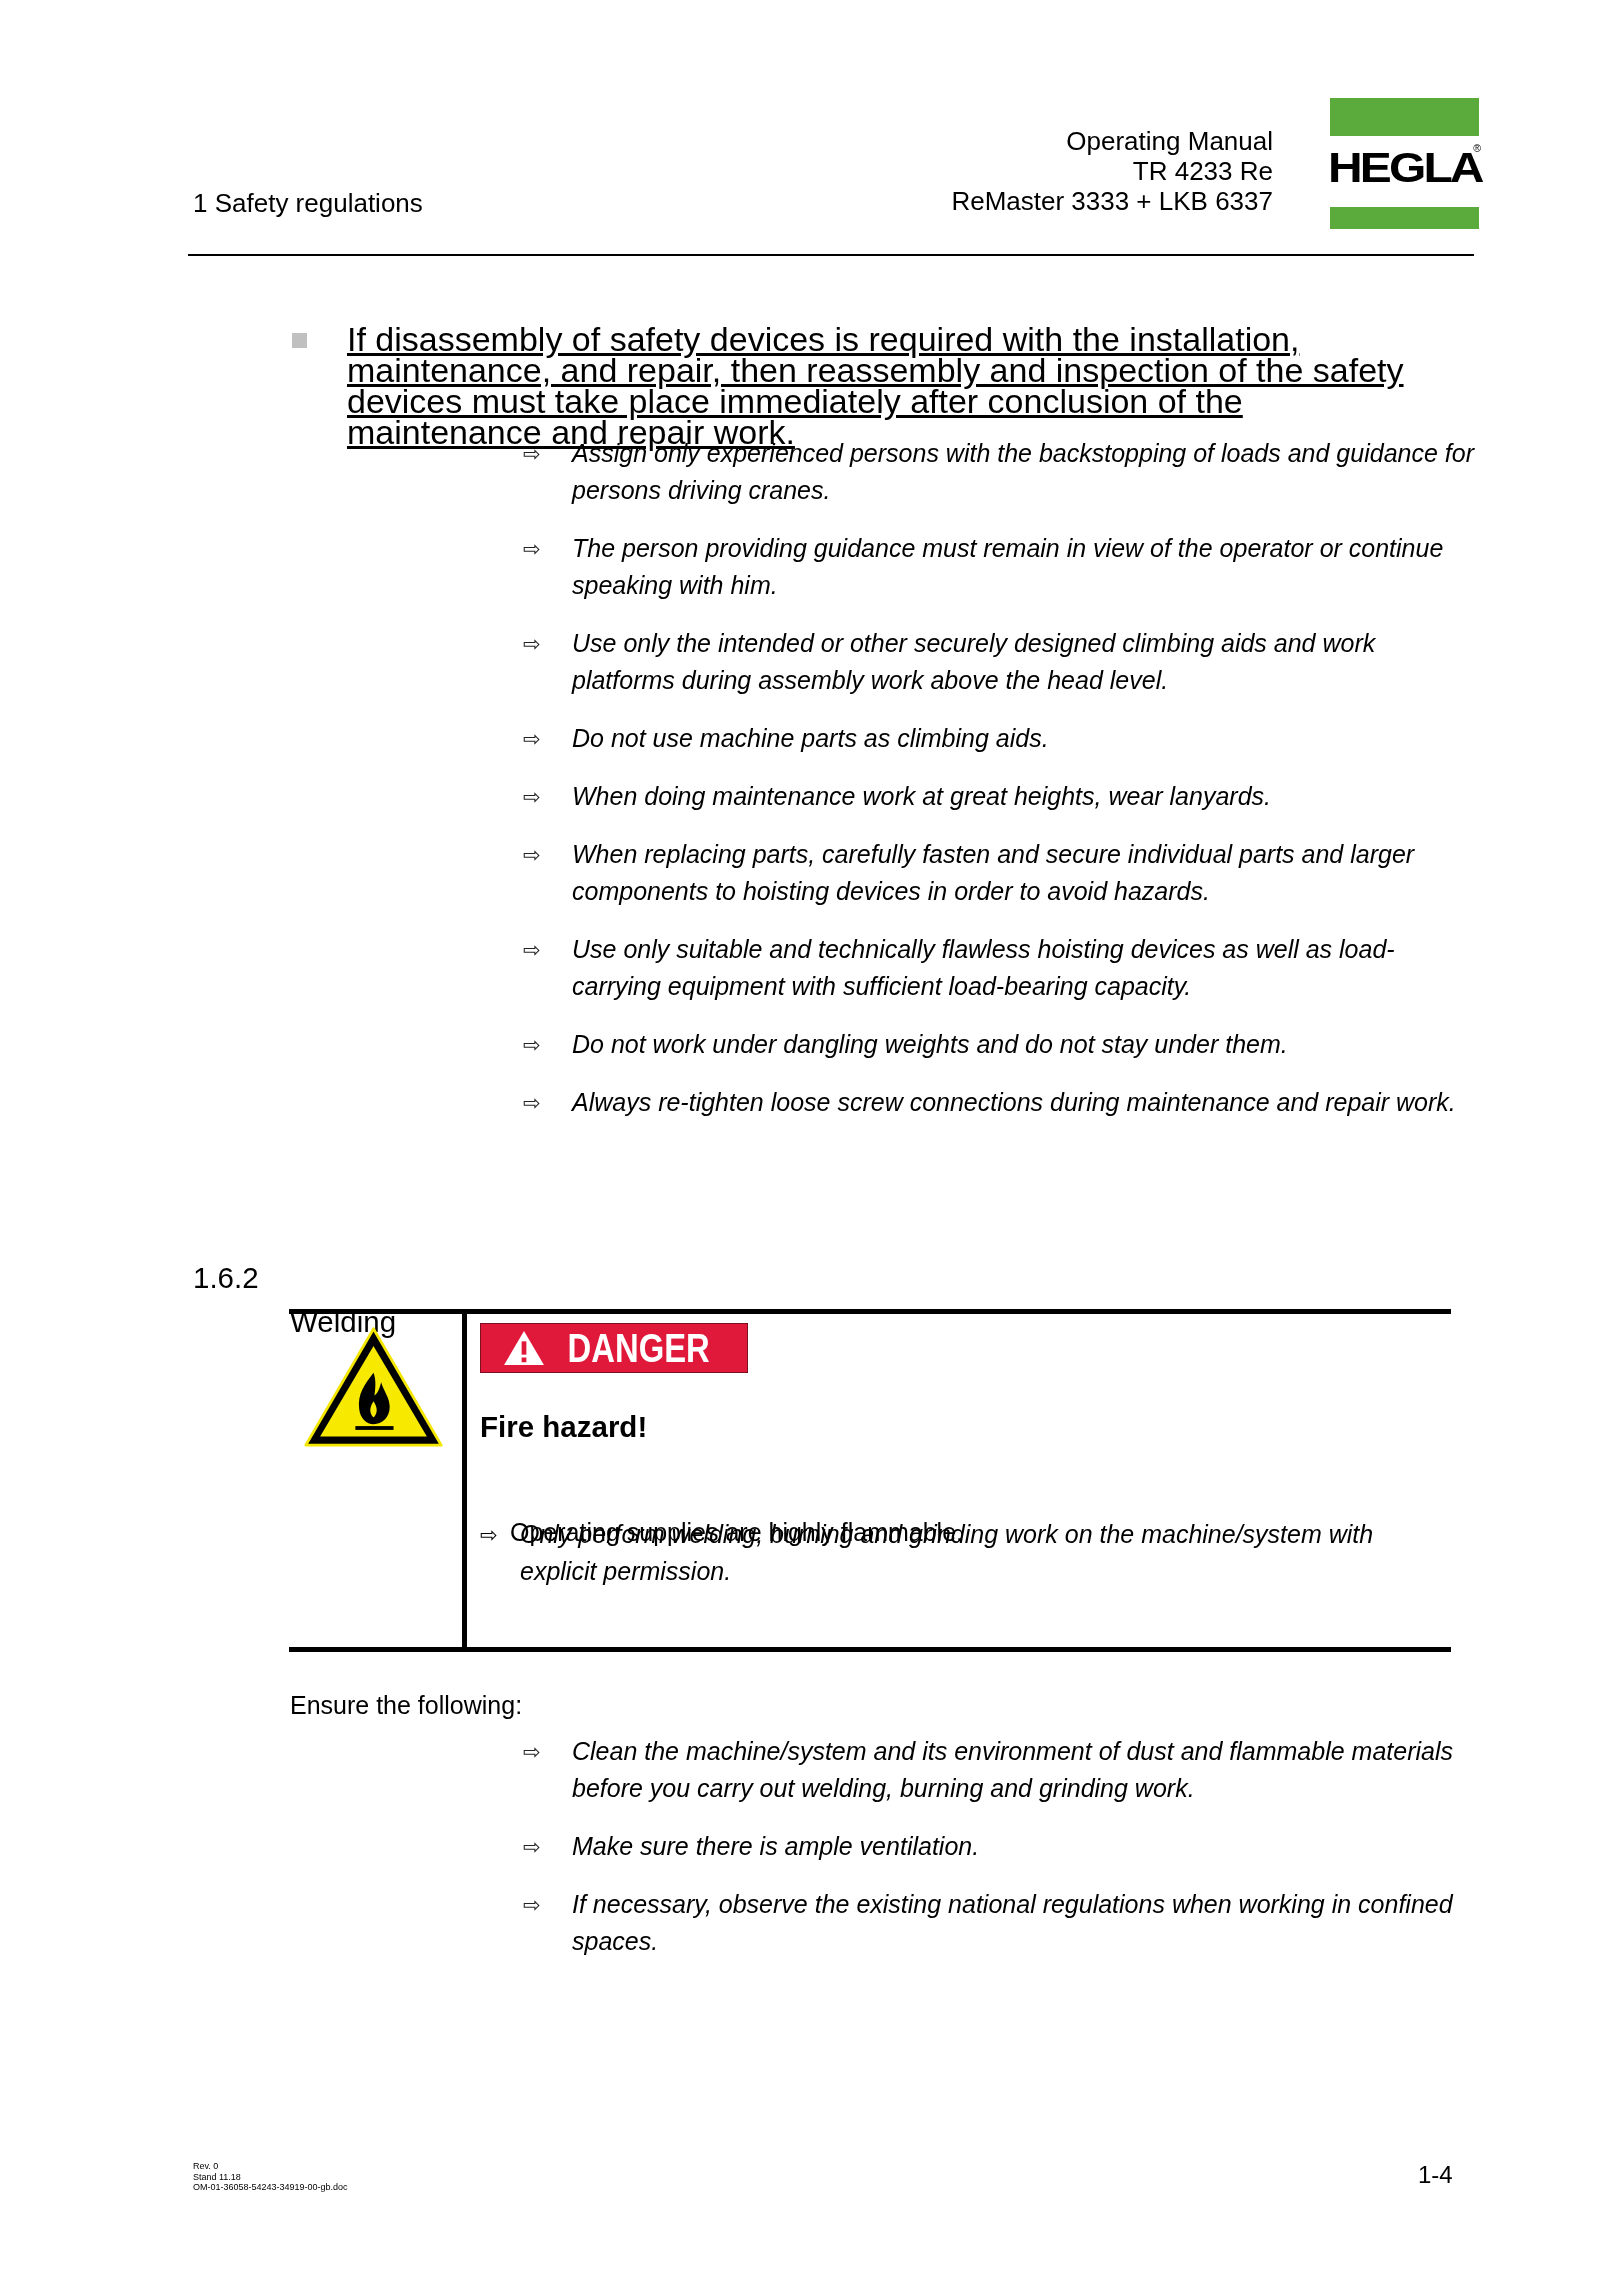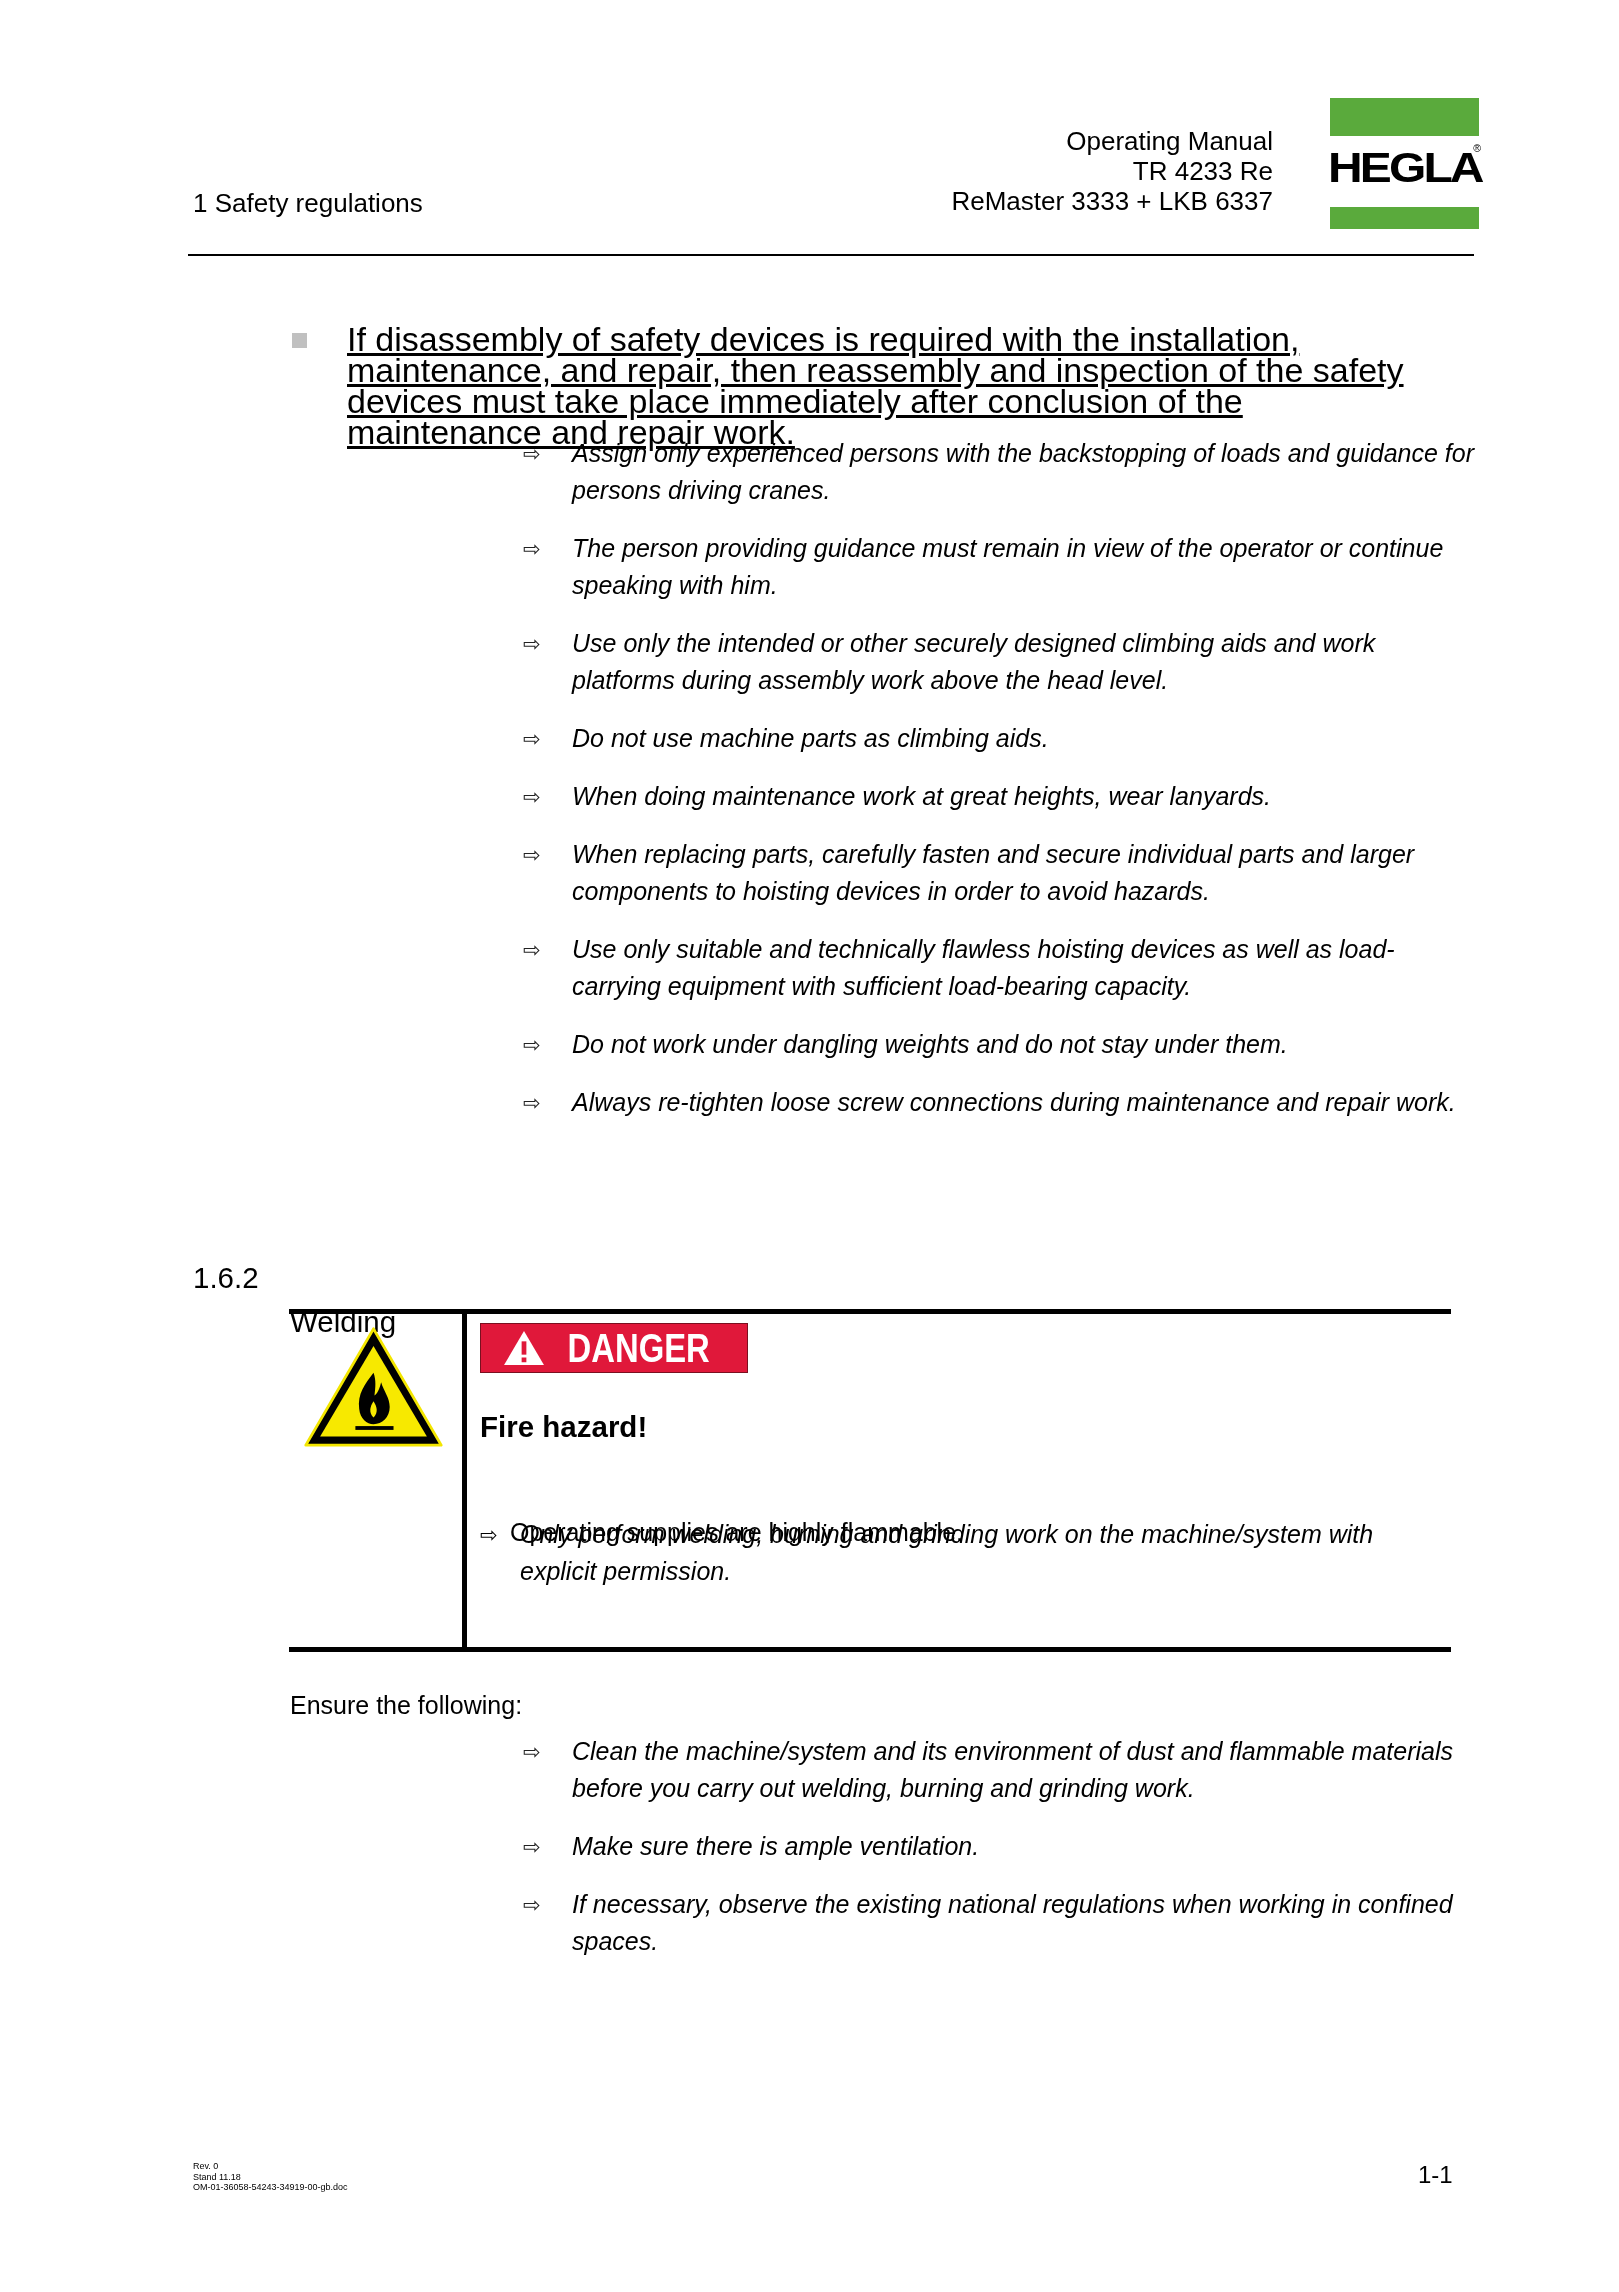--- a/index.html
+++ b/index.html
@@ -131,14 +131,14 @@
   <li><span class="arr">⇨</span><span>Clean the machine/system and its environment of dust and flammable materials before you carry out welding, burning and grinding work.</span></li>
   <li><span class="arr">⇨</span><span>Make sure there is ample ventilation.</span></li>
   <li><span class="arr">⇨</span><span>If necessary, observe the existing national regulations when working in confined spaces.</span></li>
 </ul>
 
 <div class="abs foot-meta">
   <div>Rev. 0</div>
   <div>Stand 11.18</div>
   <div>OM-01-36058-54243-34919-00-gb.doc</div>
 </div>
-<div class="abs foot-page">1-1</div>
+<div class="abs foot-page">1-4</div>
 
 
 </body></html>

